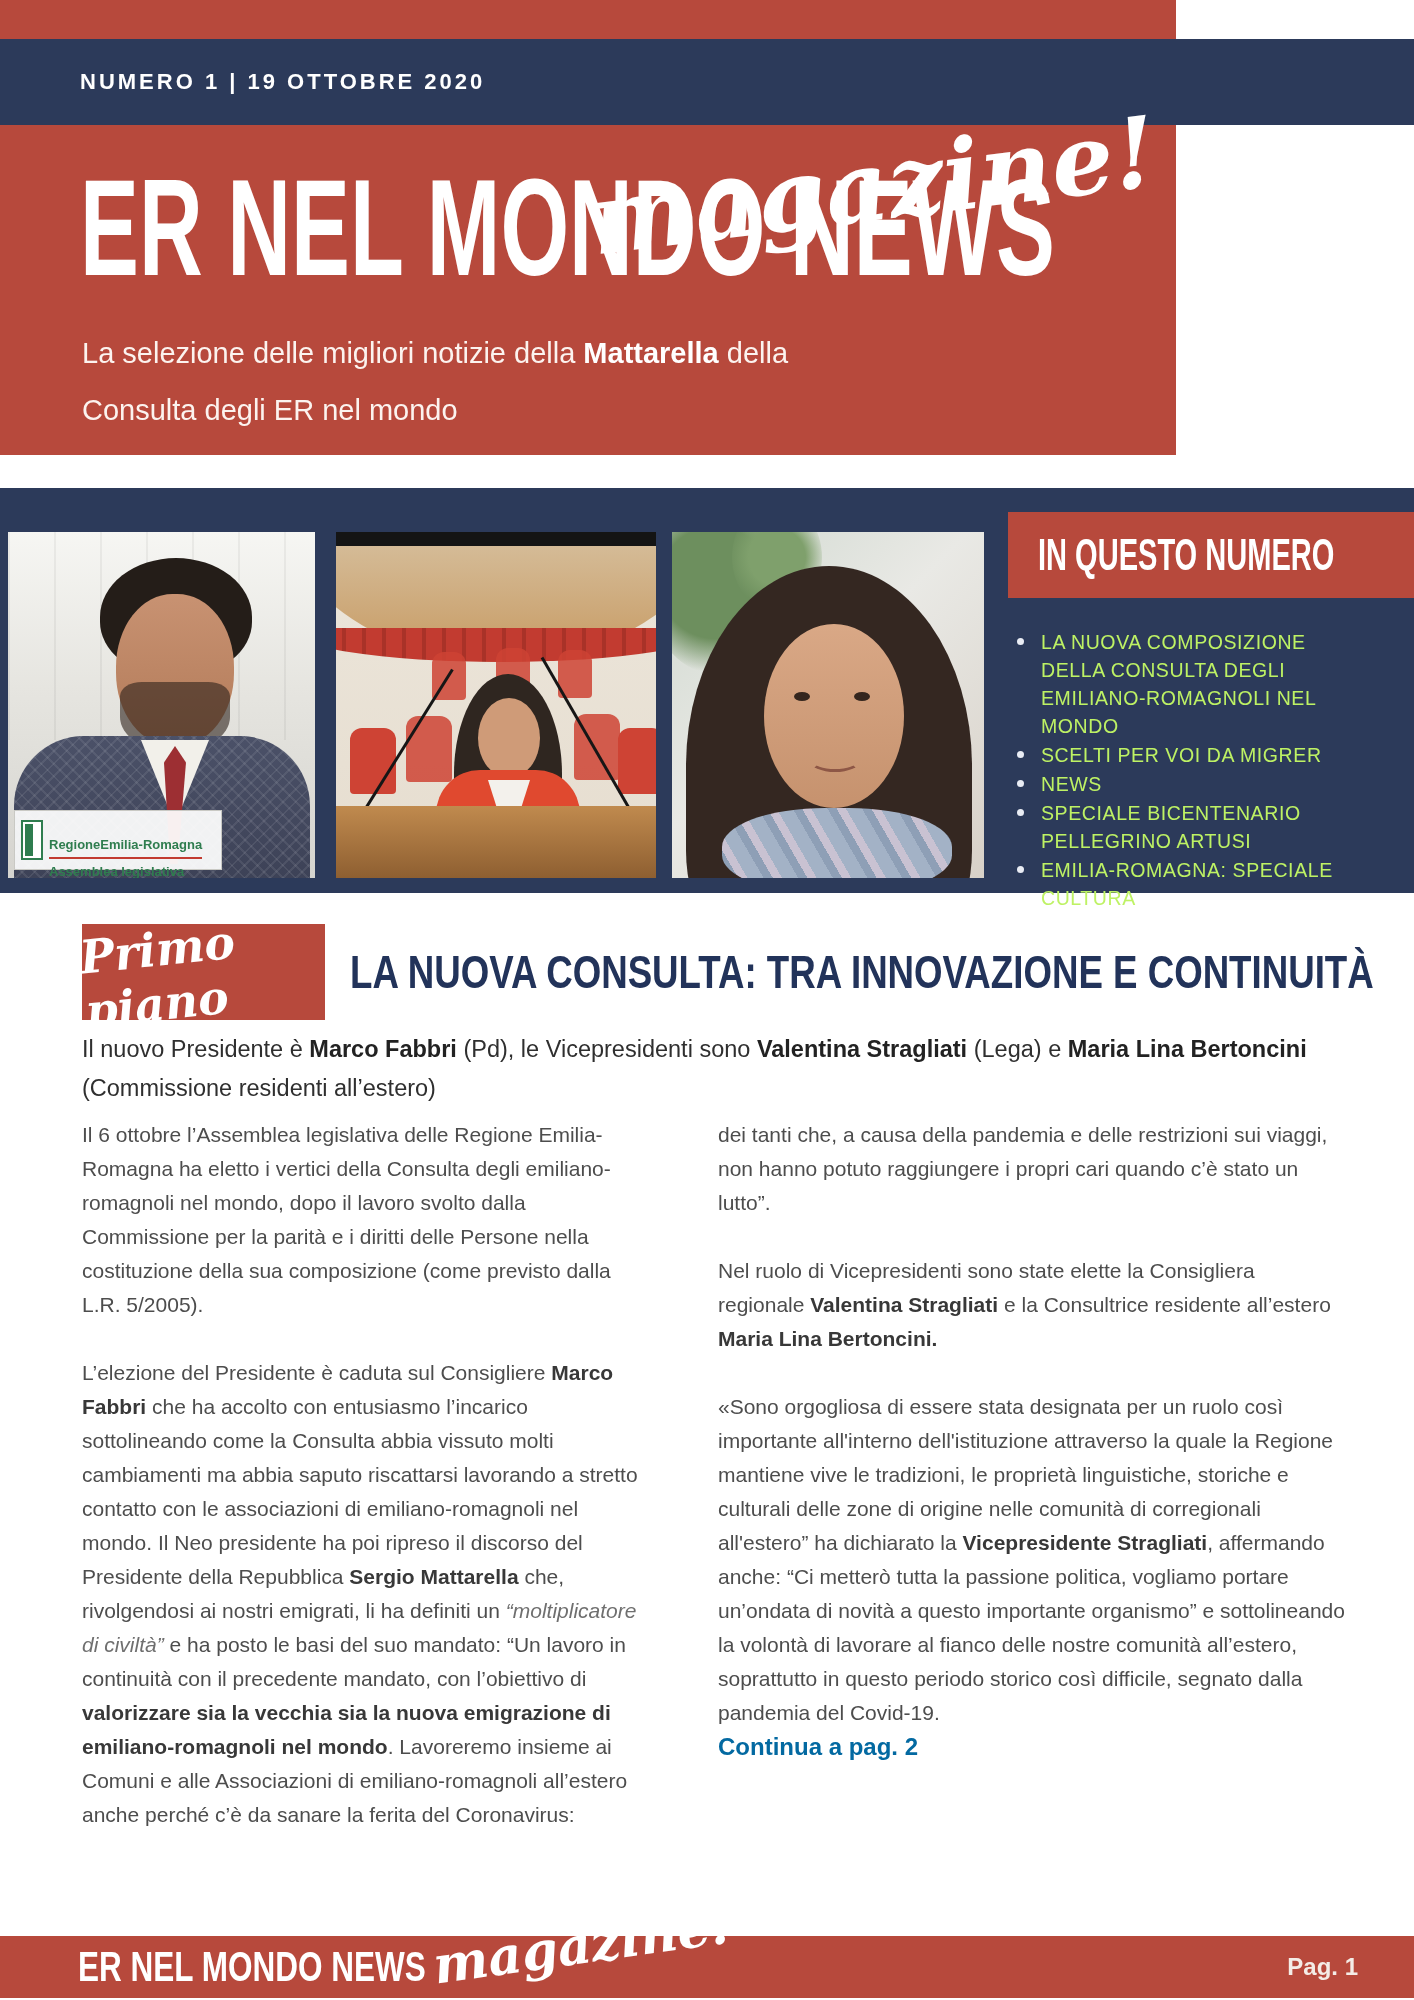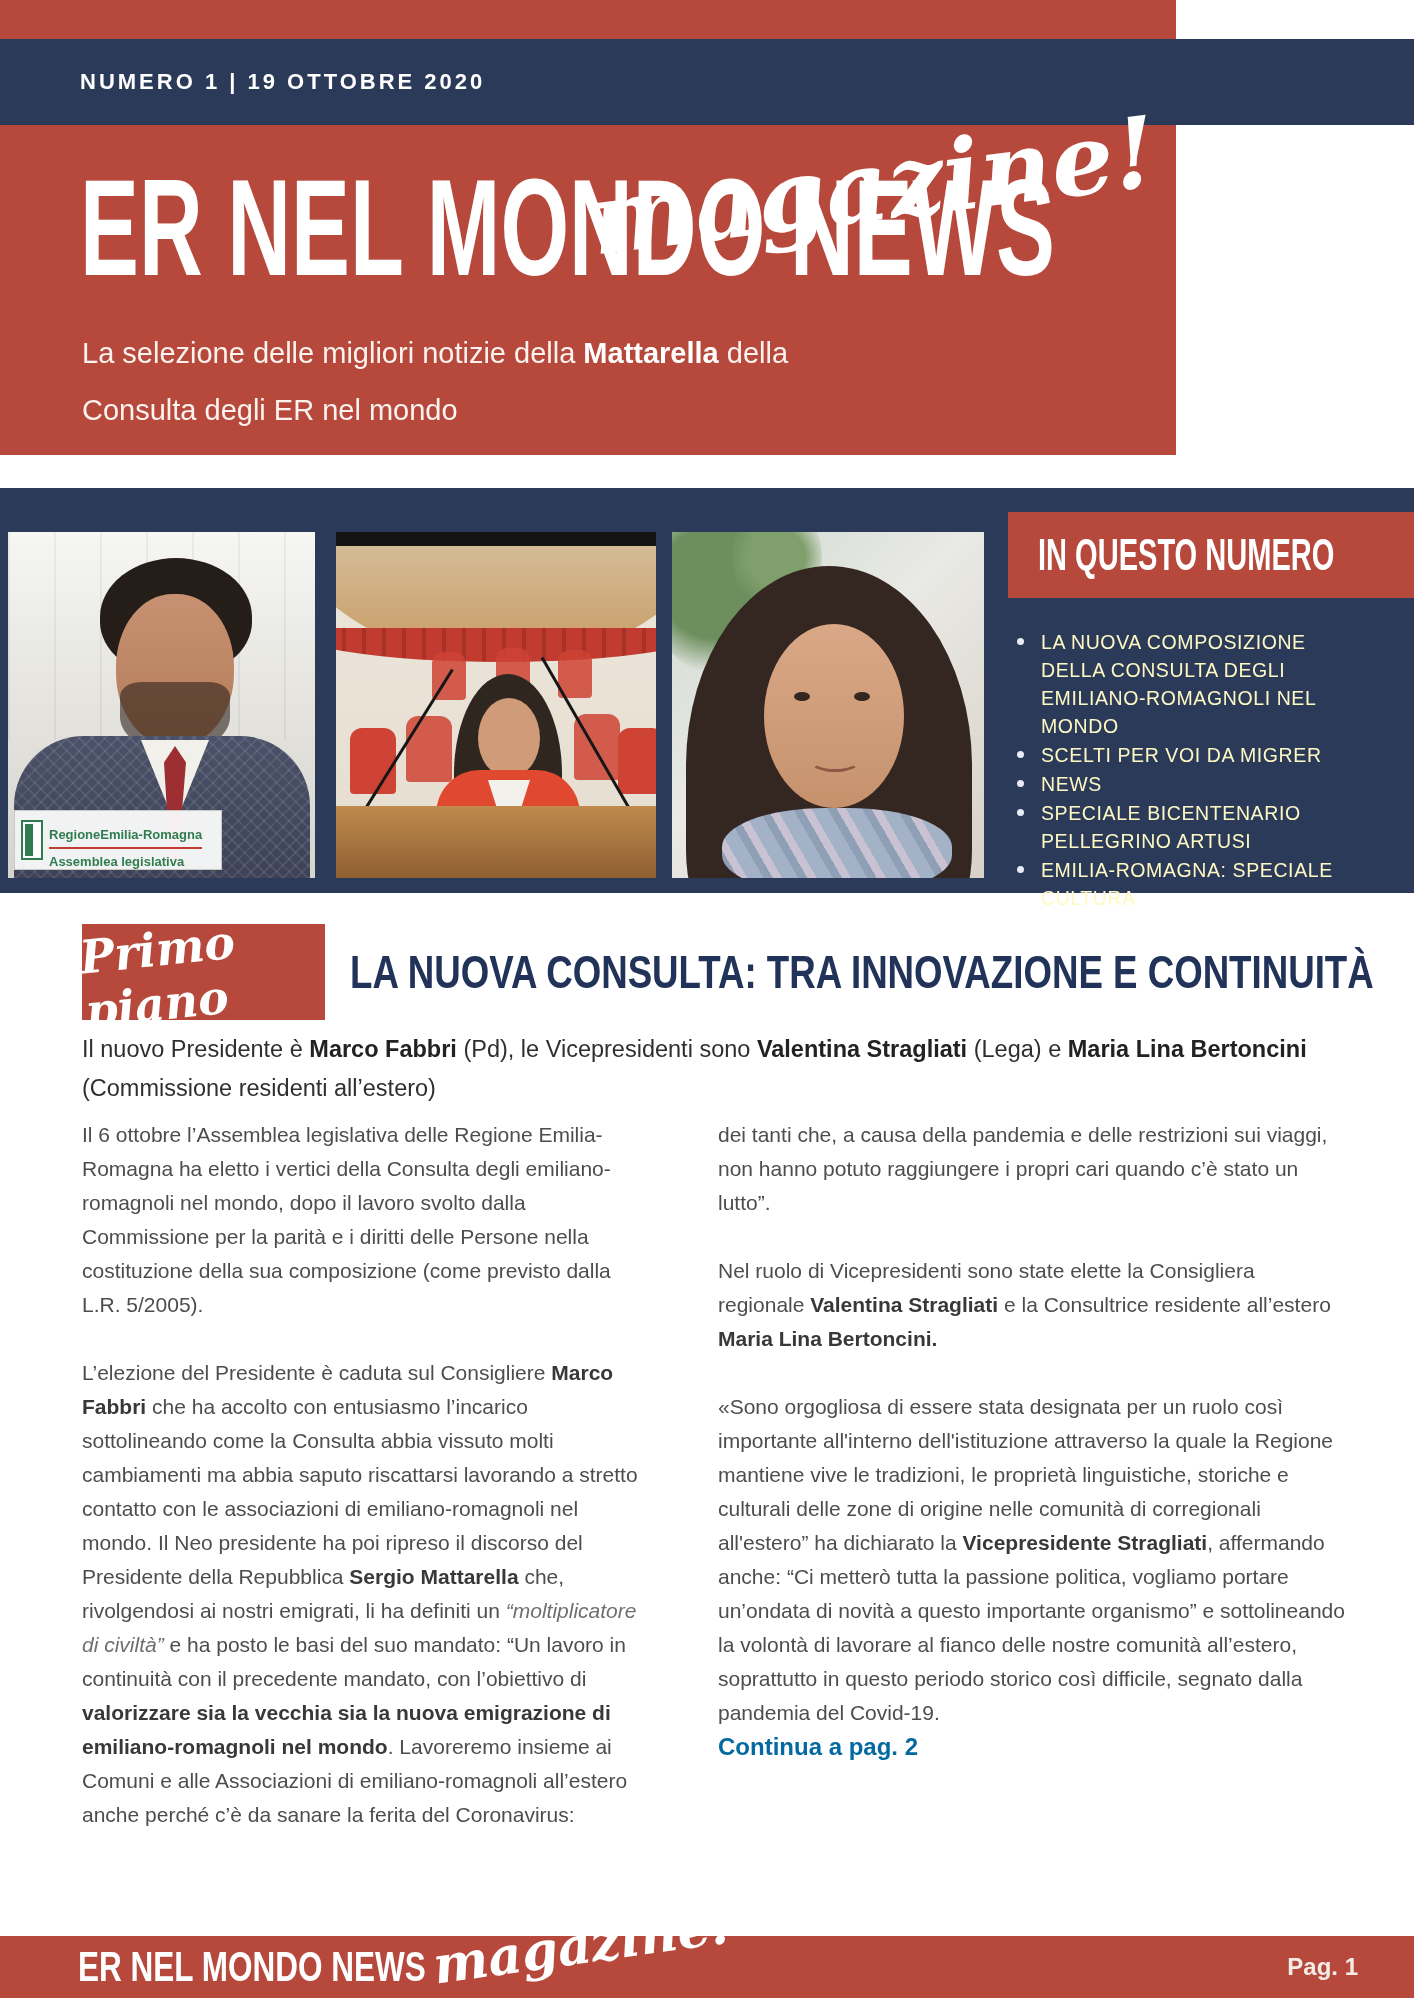--- a/index.html
+++ b/index.html
@@ -43,21 +43,21 @@
   .p1-body{left:6px;top:204px;width:296px;height:142px;border-radius:70px 70px 0 0;
     background:
       repeating-linear-gradient(45deg,rgba(255,255,255,0.08) 0 2px,transparent 2px 9px),
       repeating-linear-gradient(-45deg,rgba(255,255,255,0.08) 0 2px,transparent 2px 9px),
       linear-gradient(#4b5168,#3d4257);}
   .p1-shirt{left:133px;top:208px;width:68px;height:84px;background:#f2f0ea;
     clip-path:polygon(0 0,100% 0,50% 100%);}
   .p1-tie{left:156px;top:214px;width:22px;height:118px;background:#9d2f33;
     clip-path:polygon(50% 0,100% 14%,62% 100%,28% 100%,0 14%);}
   .p1-logo{left:6px;bottom:8px;width:208px;height:60px;background:rgba(255,255,255,0.93);
-    border:1px solid #c9c9c4;box-sizing:border-box;padding:11px 6px 4px 34px;}
+    border:1px solid #c9c9c4;box-sizing:border-box;padding:21px 6px 4px 34px;}
   .p1-logo-icon{left:6px;top:9px;width:22px;height:40px;background:#fff;border:2px solid #2f7d4f;box-sizing:border-box;}
   .p1-logo-icon:before{content:"";position:absolute;left:2px;top:2px;width:8px;height:32px;background:#2f7d4f;}
   .p1-logo-line{font-size:13px;font-weight:700;color:#2f7d4f;line-height:25px;white-space:nowrap;}
   .p1-logo-line.first{border-bottom:2px solid #c23b30;display:inline-block;}
   
   #photo-2{background:linear-gradient(180deg,#ece6db 0%,#e6ddcf 100%);}
   .p2-top{left:0;top:0;width:100%;height:14px;background:#141414;}
   .p2-arc{left:-70px;top:-60px;width:470px;height:190px;border-radius:0 0 50% 50%/0 0 100% 100%;
     background:linear-gradient(#ddd0b8,#c79a62);}
   .p2-arc-red{left:-50px;top:96px;width:430px;height:34px;border-radius:0 0 50% 50%/0 0 100% 100%;
@@ -83,21 +83,21 @@
   .p3-smile{left:138px;top:218px;width:50px;height:22px;border:3px solid #8e5746;border-color:transparent transparent #8e5746 transparent;border-radius:50%;box-sizing:border-box;}
   .p3-scarf{left:50px;bottom:-16px;width:230px;height:86px;border-radius:45%;
     background:repeating-linear-gradient(60deg,#a3b2c6 0 14px,#8e9fb6 14px 22px,#c9c2d2 22px 30px);}
   
   #toc-box{left:1008px;top:24px;width:406px;height:86px;background:#b7493c;}
   #toc-title{
     left:30px;top:0;height:86px;line-height:86px;font-size:44px;font-weight:700;color:#fff;
     white-space:nowrap;transform:scaleX(0.66);transform-origin:0 50%;
   }
   #toc-list{left:1014px;top:140px;width:340px;list-style:none;margin:0;padding:0;
-    color:#fef9c3;font-size:19.5px;line-height:28px;letter-spacing:0.6px;}
+    color:#bef264;font-size:19.5px;line-height:28px;letter-spacing:0.6px;}
   #toc-list li{position:relative;padding-left:27px;margin:0 0 1px 0;}
   #toc-list li:before{content:"";position:absolute;left:3px;top:10px;width:7px;height:7px;border-radius:50%;background:#e9ecf4;}
   
   #primo-piano-box{left:82px;top:924px;width:243px;height:96px;background:#b7493c;
     display:flex;align-items:center;justify-content:center;}
   #primo-piano-label{font-size:46px;transform:rotate(-6deg);}
   #headline{
     left:350px;top:924px;height:96px;line-height:96px;font-size:47px;font-weight:700;color:#22335a;
     white-space:nowrap;transform:scaleX(0.78);transform-origin:0 50%;
   }

